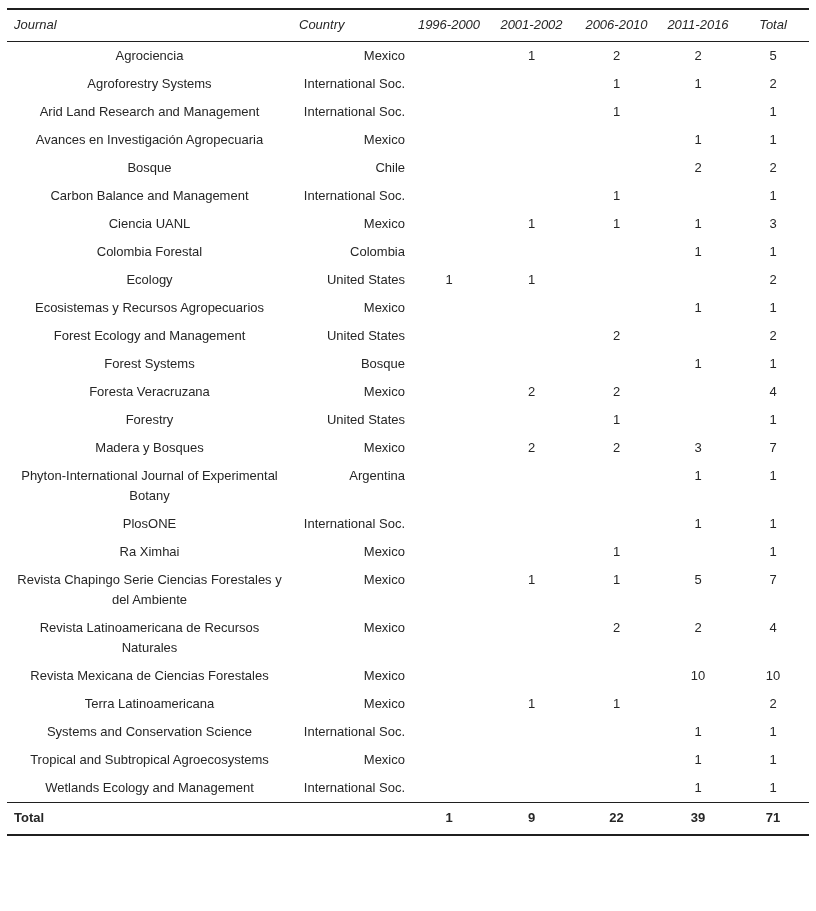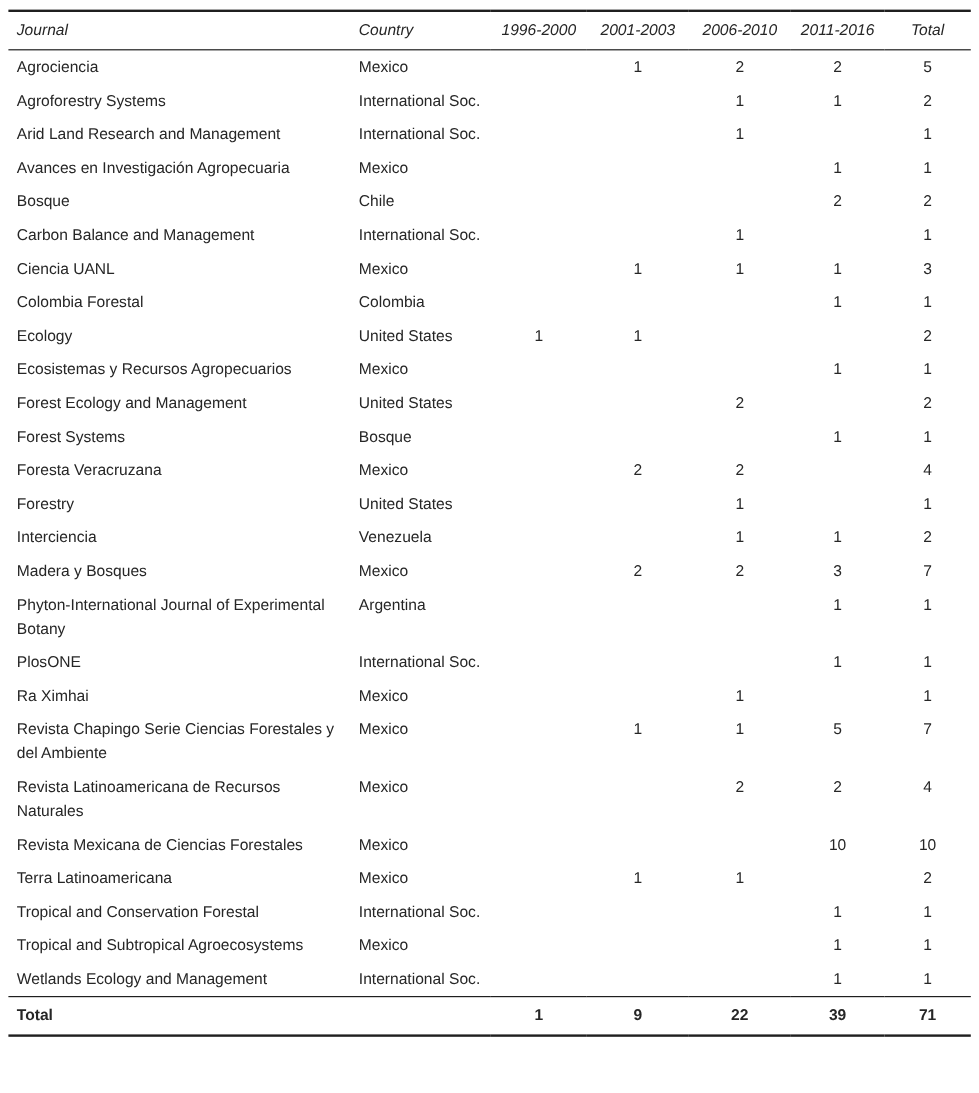--- a/index.html
+++ b/index.html
@@ -44,26 +44,26 @@
   thead th.first { padding-left: 7px; margin-top: 12px; }
   thead th.second { padding-left: 4px; }
 
   tbody td {
     padding: 4px 0;
     line-height: 20px;
     vertical-align: top;
     text-align: center;
   }
   tbody td.first {
-    text-align: left;
+    text-align: center;
     padding-left: 7px;
     padding-right: 10px;
   }
   tbody td.second {
-    text-align: left;
+    text-align: right;
     padding-left: 4px;
     padding-right: 4px;
   }
 
   tfoot td {
     border-top: 1.5px solid #1f1f1f;
     font-weight: bold;
     padding: 6px 0 7px 0;
     line-height: 18px;
     text-align: center;
@@ -83,21 +83,21 @@
       <col class="c-p2">
       <col class="c-p3">
       <col class="c-p4">
       <col class="c-total">
     </colgroup>
     <thead>
       <tr>
         <th class="first">Journal</th>
         <th class="second">Country</th>
         <th class="num">1996-2000</th>
-        <th class="num">2001-2003</th>
+        <th class="num">2001-2002</th>
         <th class="num">2006-2010</th>
         <th class="num">2011-2016</th>
         <th class="num">Total</th>
       </tr>
     </thead>
     <tbody id="table-body">
         <tr>
     <td class="first">Agrociencia</td>
     <td class="second">Mexico</td>
     <td></td>
@@ -217,29 +217,20 @@
         <tr>
     <td class="first">Forestry</td>
     <td class="second">United States</td>
     <td></td>
     <td></td>
     <td>1</td>
     <td></td>
     <td>1</td>
   </tr>
         <tr>
-    <td class="first">Interciencia</td>
-    <td class="second">Venezuela</td>
-    <td></td>
-    <td></td>
-    <td>1</td>
-    <td>1</td>
-    <td>2</td>
-  </tr>
-        <tr>
     <td class="first">Madera y Bosques</td>
     <td class="second">Mexico</td>
     <td></td>
     <td>2</td>
     <td>2</td>
     <td>3</td>
     <td>7</td>
   </tr>
         <tr>
     <td class="first">Phyton-International Journal of Experimental Botany</td>
@@ -298,21 +289,21 @@
         <tr>
     <td class="first">Terra Latinoamericana</td>
     <td class="second">Mexico</td>
     <td></td>
     <td>1</td>
     <td>1</td>
     <td></td>
     <td>2</td>
   </tr>
         <tr>
-    <td class="first">Tropical and Conservation Forestal</td>
+    <td class="first">Systems and Conservation Science</td>
     <td class="second">International Soc.</td>
     <td></td>
     <td></td>
     <td></td>
     <td>1</td>
     <td>1</td>
   </tr>
         <tr>
     <td class="first">Tropical and Subtropical Agroecosystems</td>
     <td class="second">Mexico</td>

